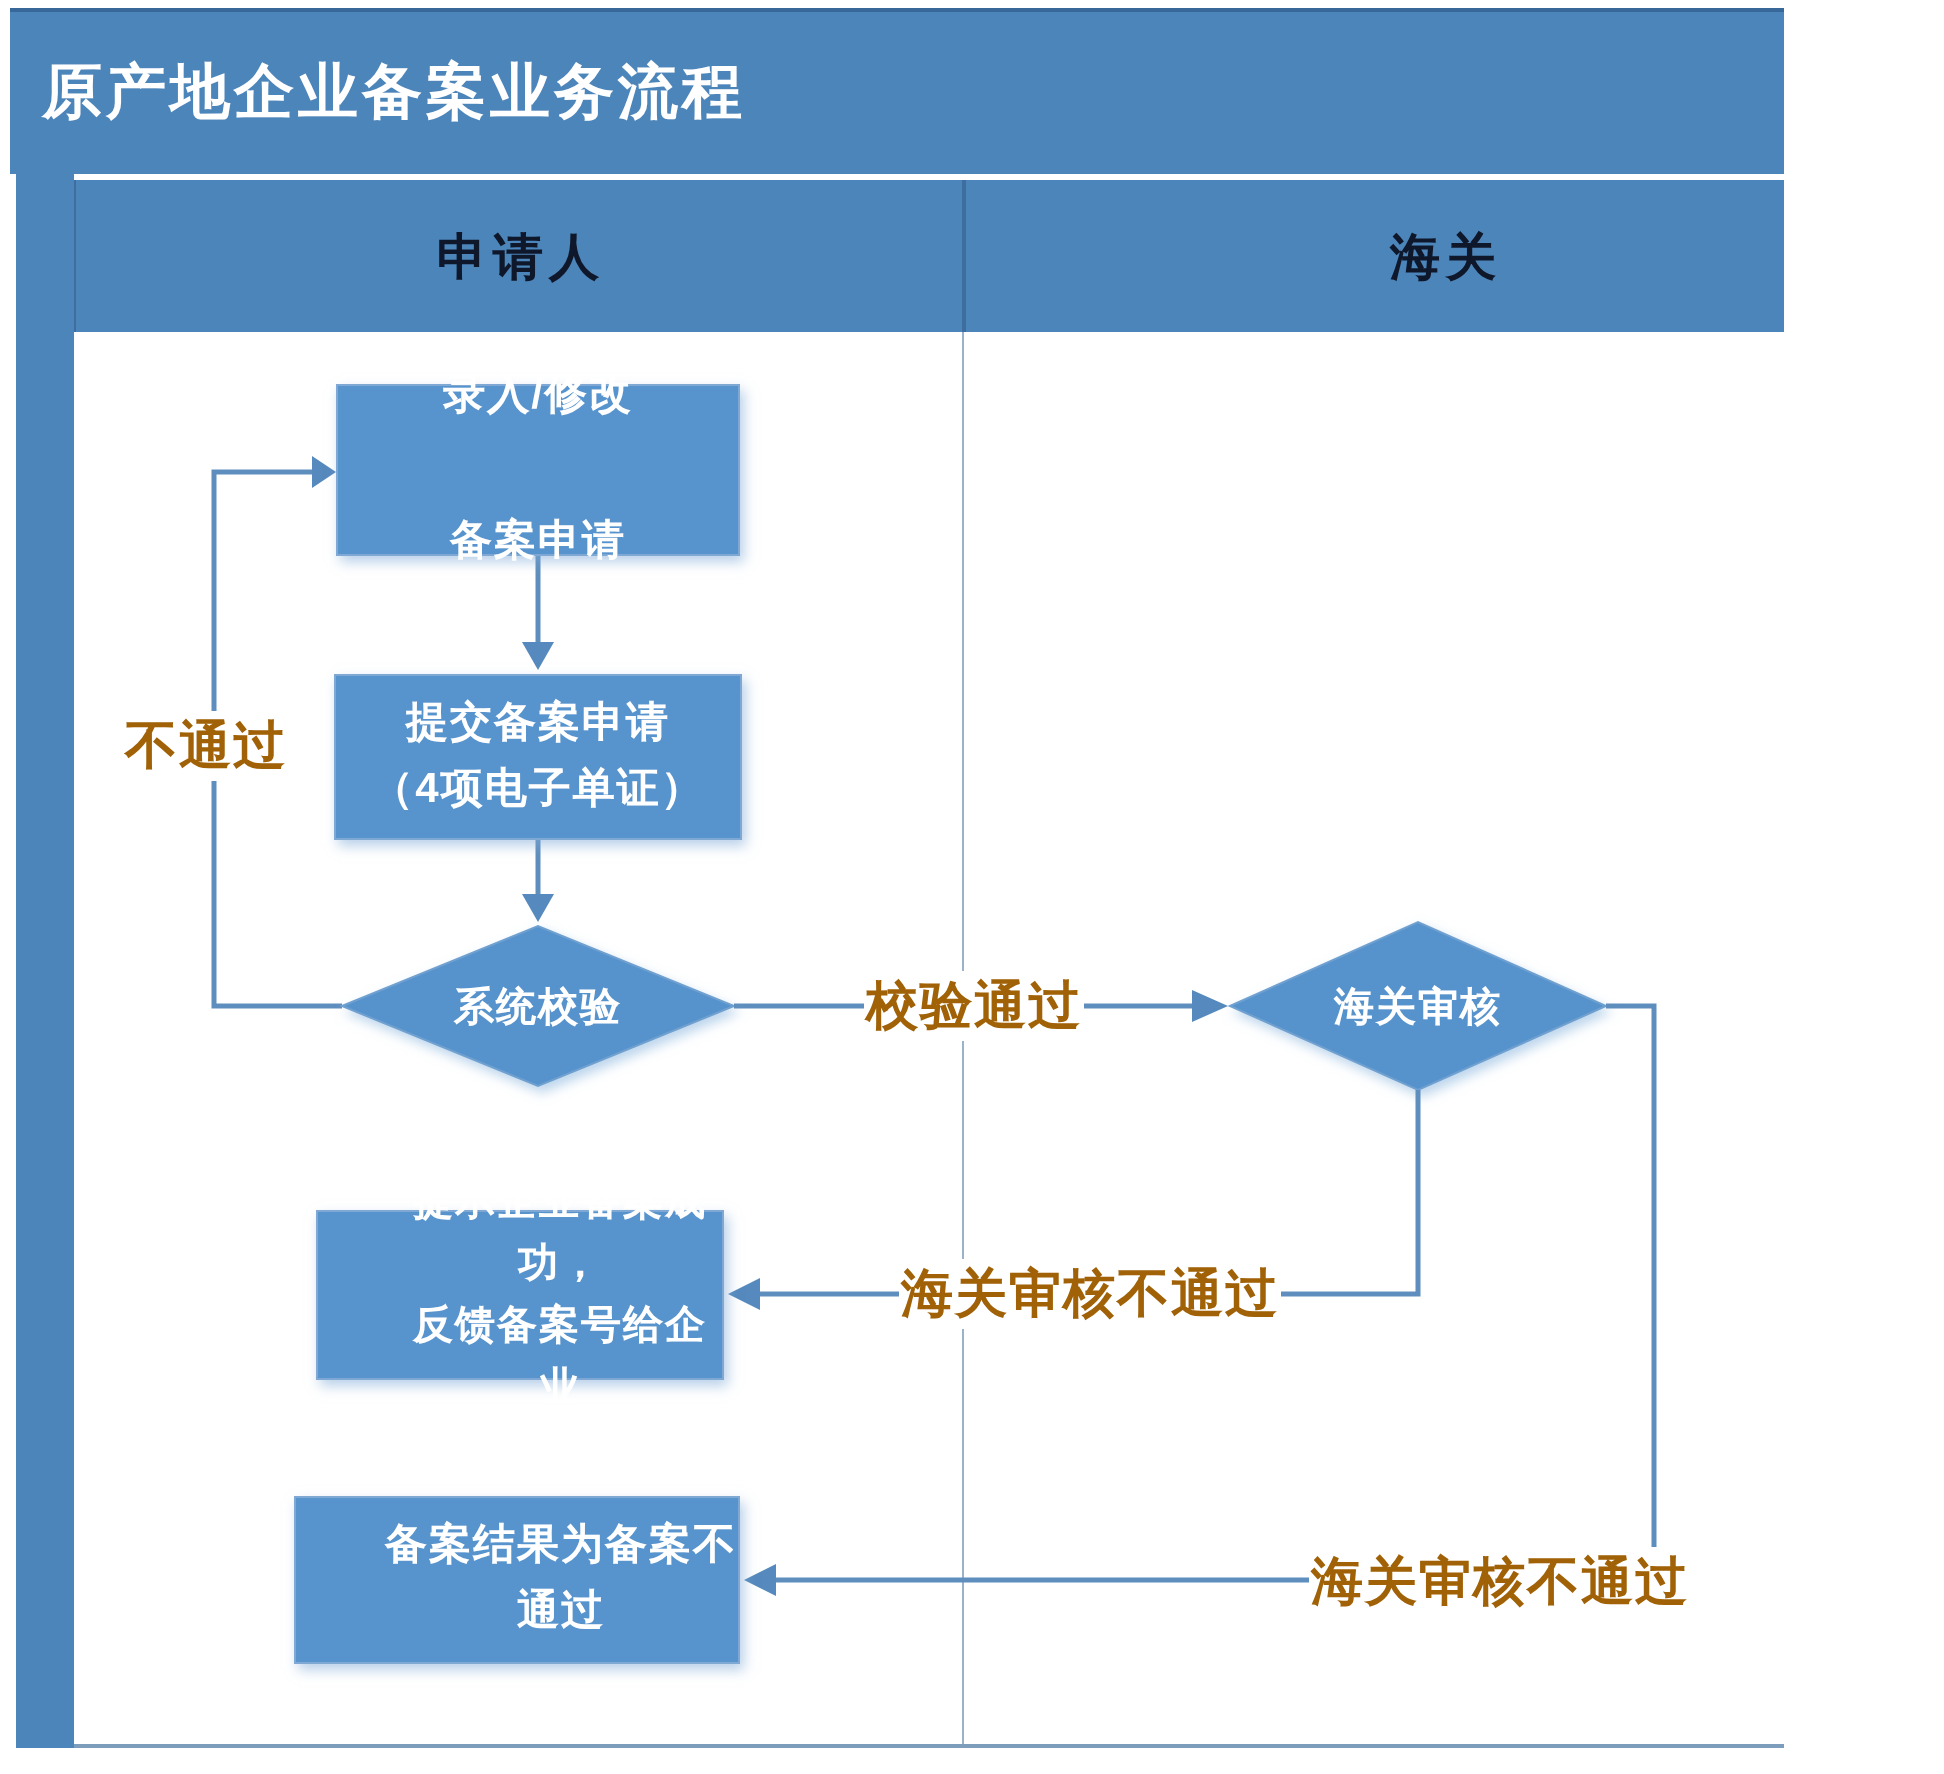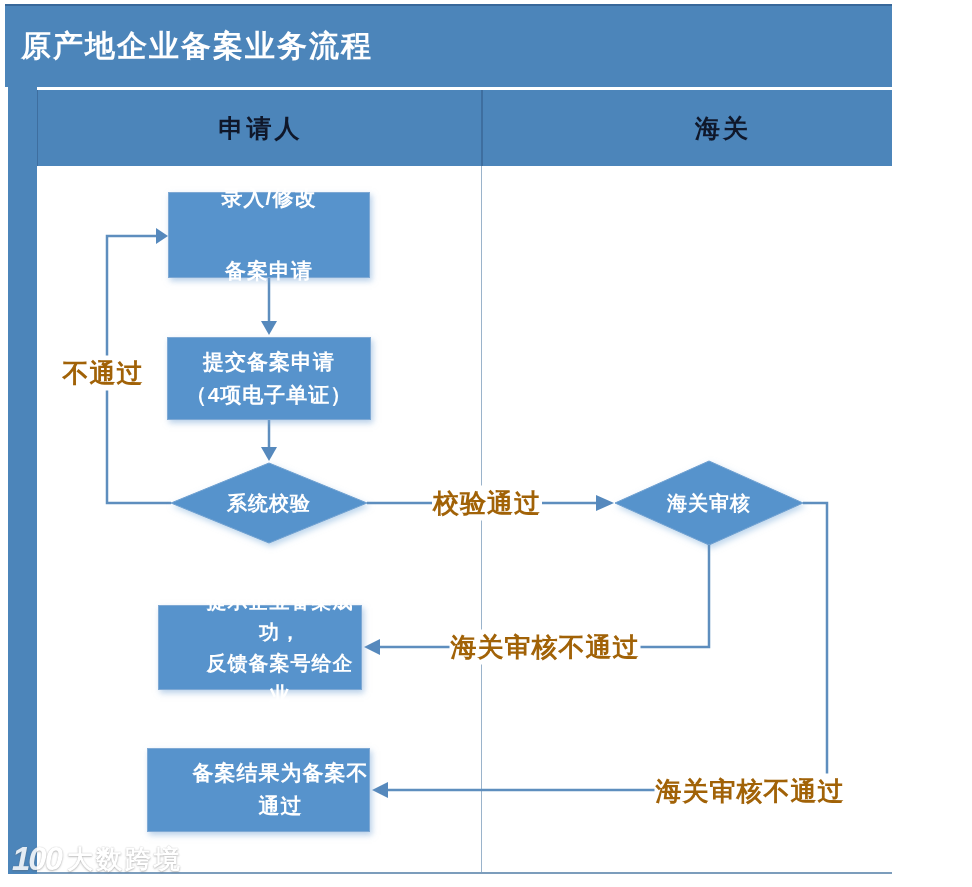--- a/index.html
+++ b/index.html
@@ -147,18 +147,14 @@
   </div>
 
   <div class="diamond-label sys">系统校验</div>
   <div class="diamond-label customs">海关审核</div>
 
   <div class="edge-label lbl-not-pass">不通过</div>
   <div class="edge-label lbl-check-pass">校验通过</div>
   <div class="edge-label lbl-review-pass">海关审核不通过</div>
   <div class="edge-label lbl-review-fail">海关审核不通过</div>
 
-  <div class="watermark">
-    <span class="logo">100</span>
-    <span class="wm-text">大数跨境</span>
-  </div>
 
 </div>
 
 </body></html>

